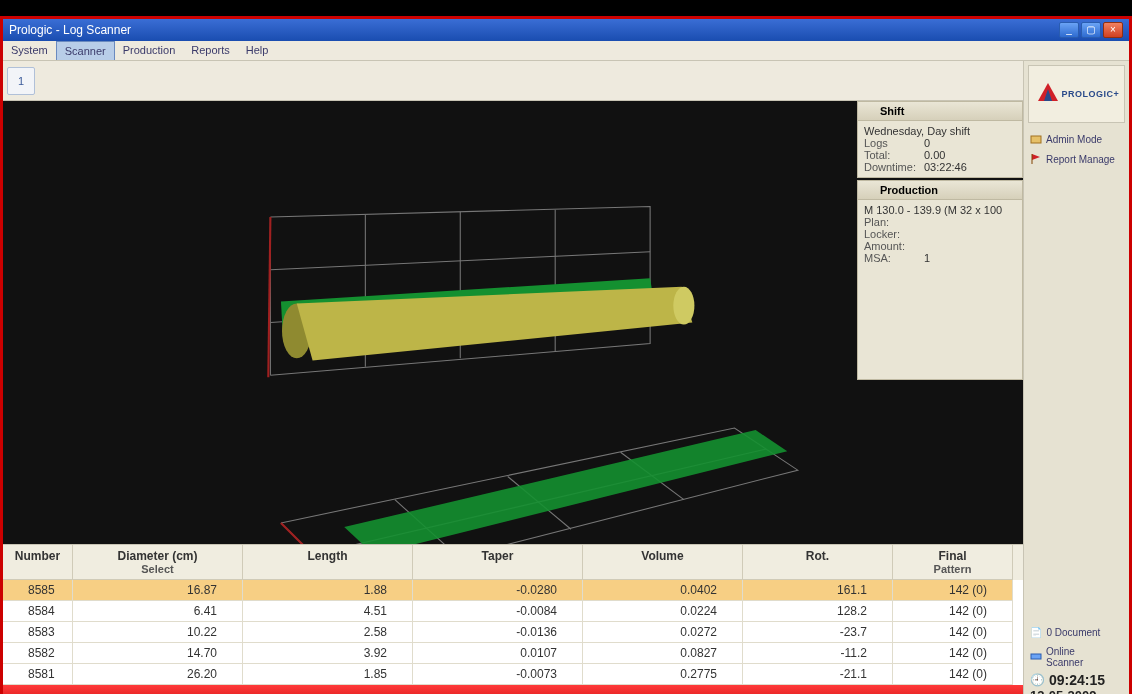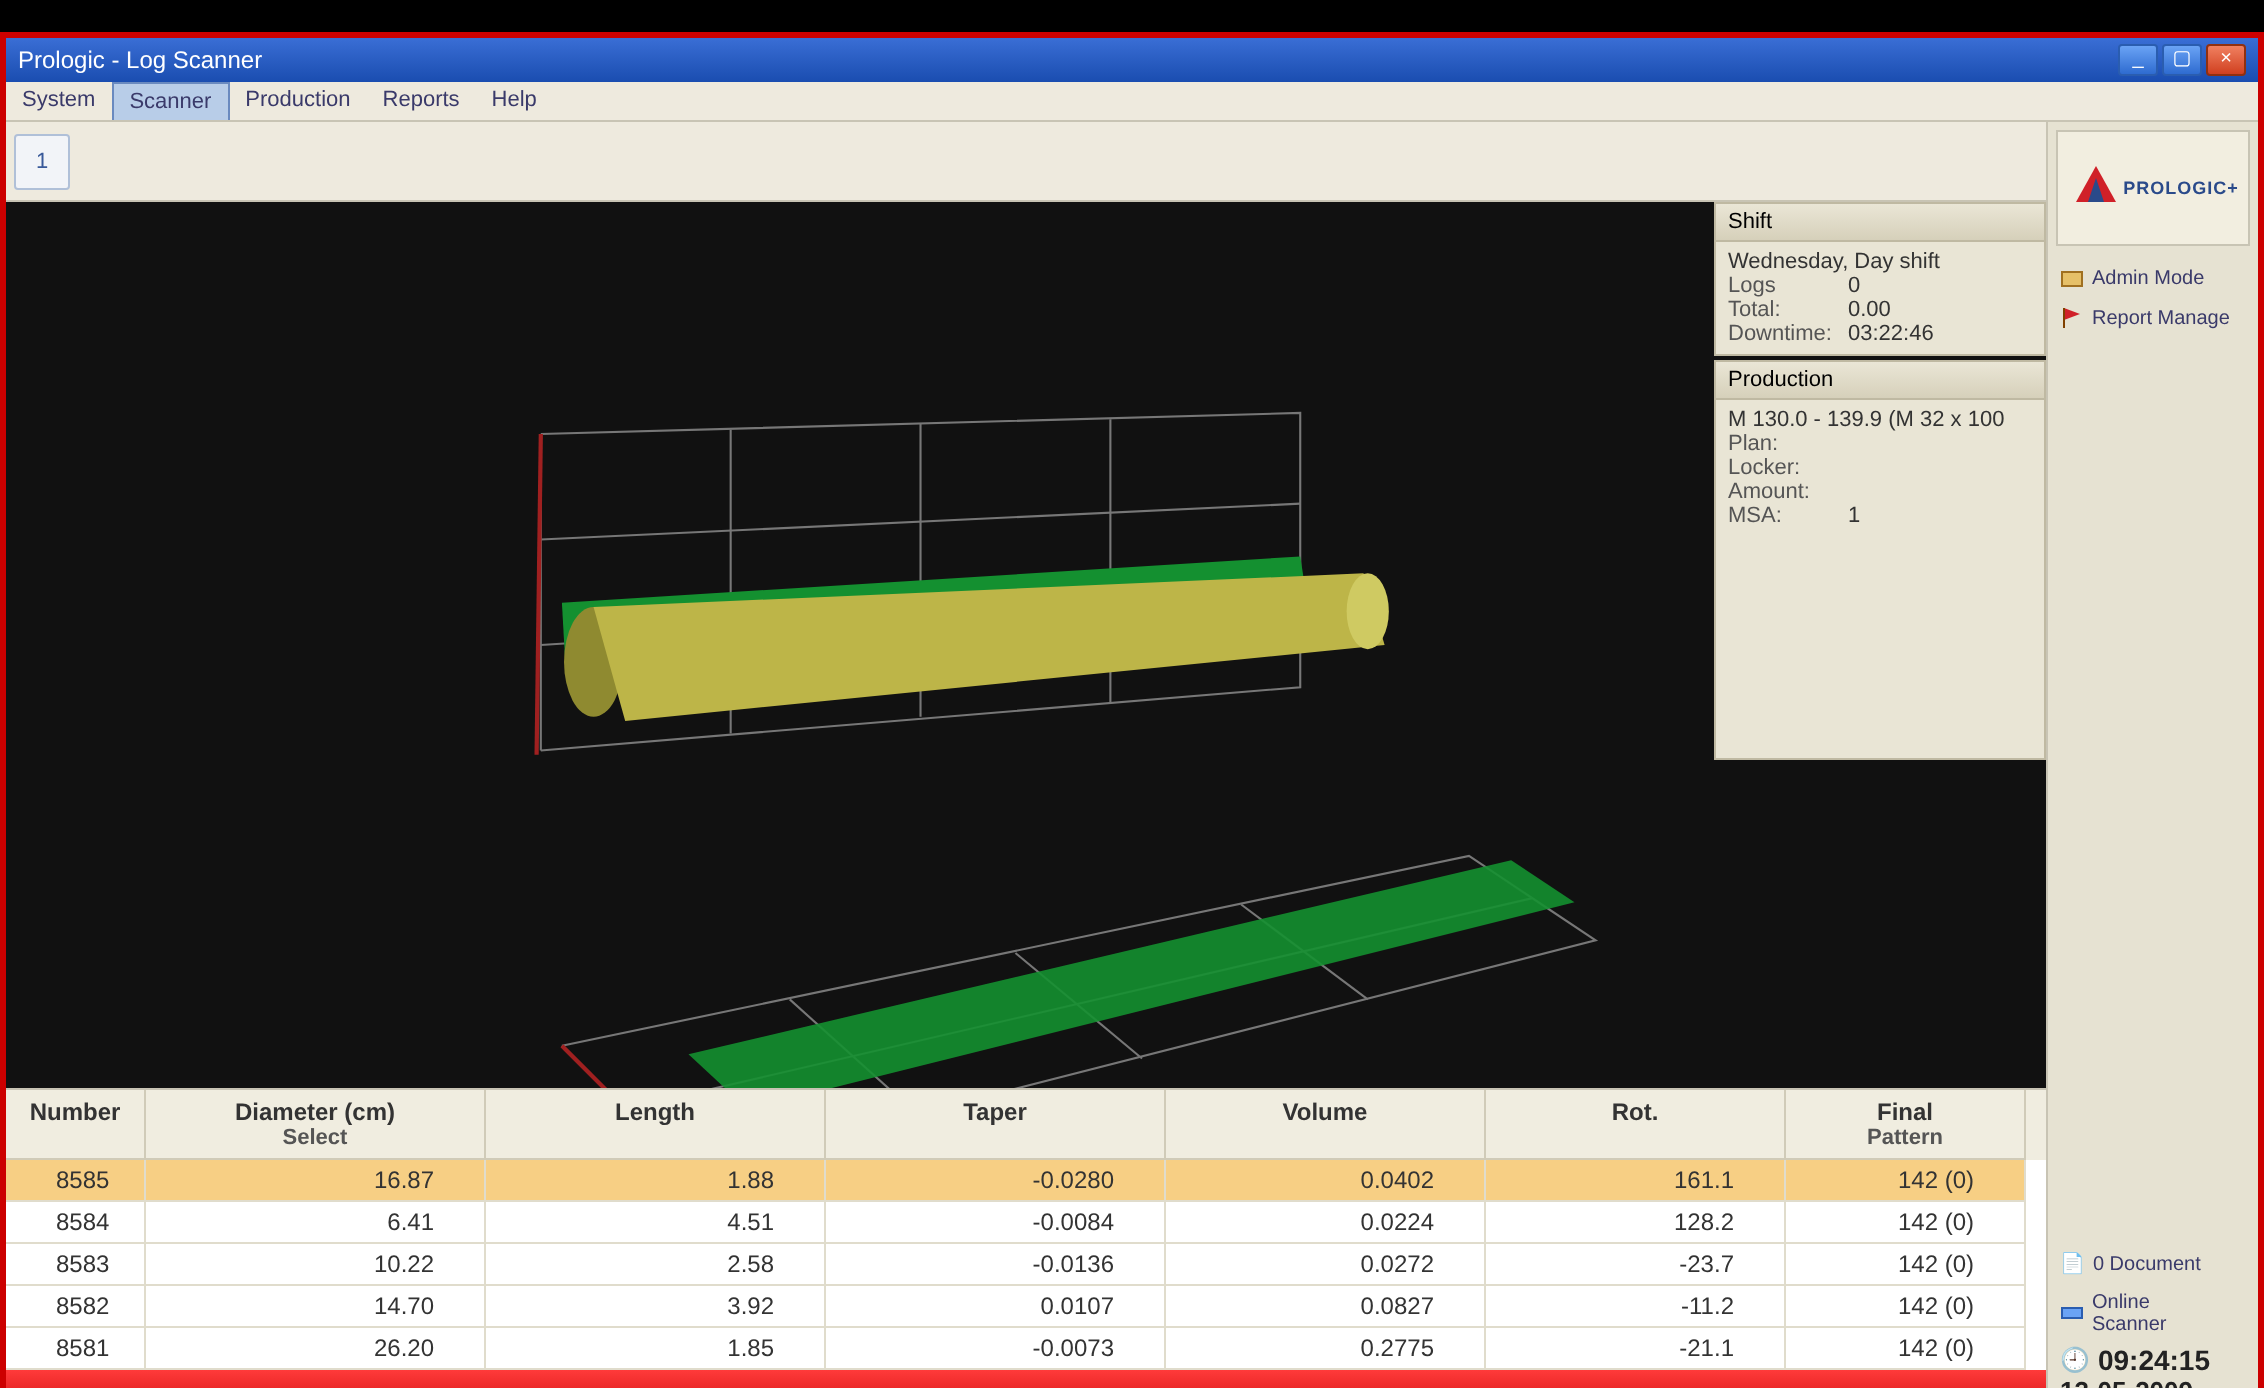--- a/index.html
+++ b/index.html
@@ -124,22 +124,22 @@
   display:flex;
   flex-direction:column;
 }
 .panel {
   background: #e9e5d5;
   border: 1px solid #bfb9a2;
   margin-bottom: 2px;
 }
 .panel-head {
   background: linear-gradient(#eae6d6,#d6d0ba);
-  font-weight: normal;
-  padding: 3px 6px;
+  font-weight: bold;
+  padding: 3px 22px;
   border-bottom: 1px solid #bfb9a2;
 }
 .panel-body { padding: 4px 6px; color:#333; }
 .panel-body .row { display:flex; }
 .panel-body .lbl { width: 60px; color:#555;}
 .panel-body .val { flex:1; }
 
 .right-rail {
   width: 106px;
   background: #e6e2d2;

